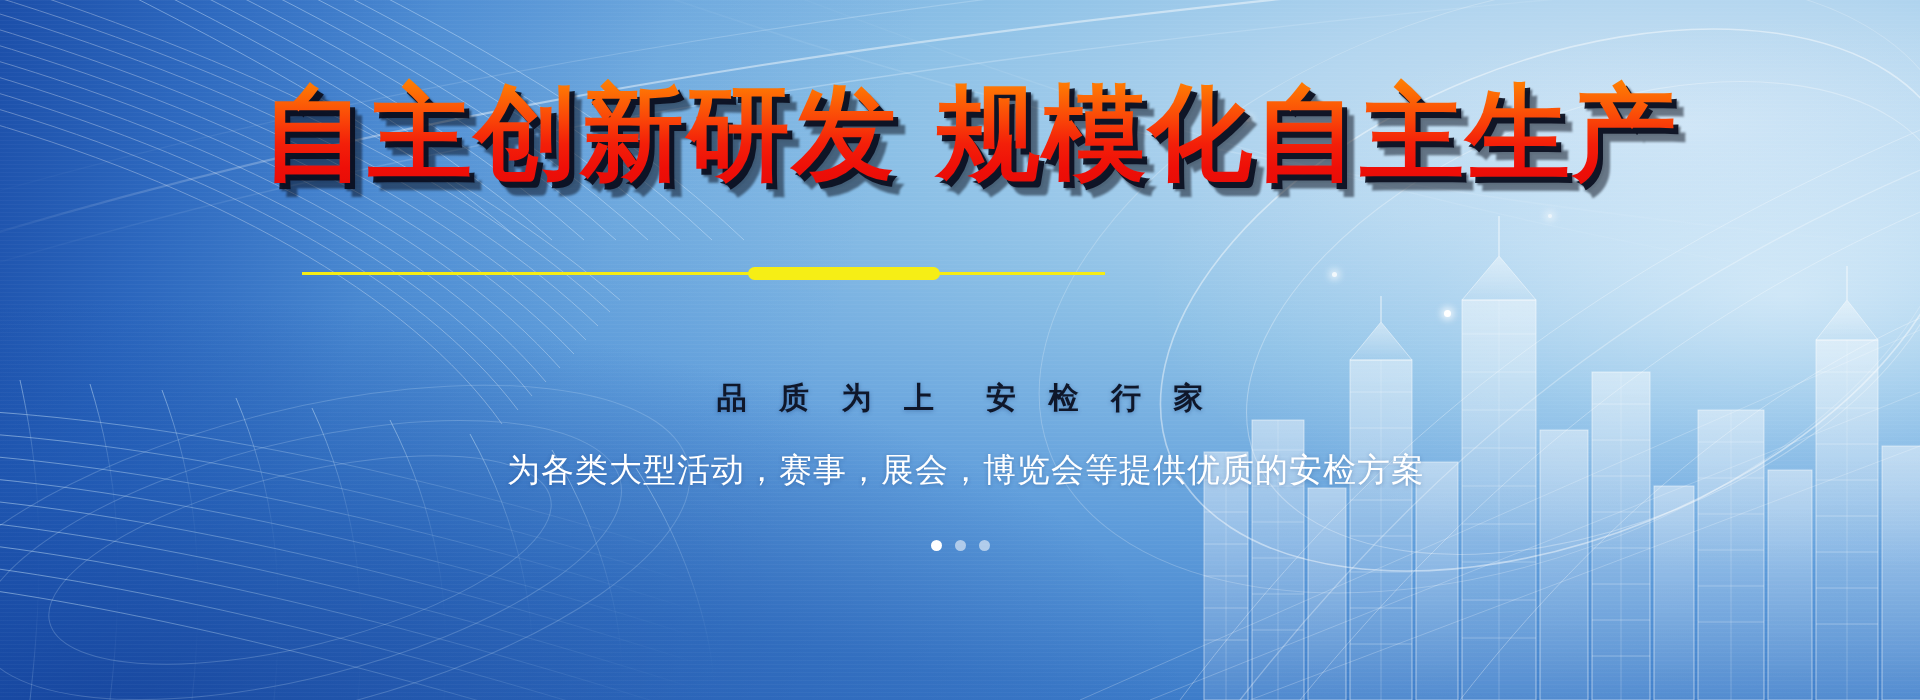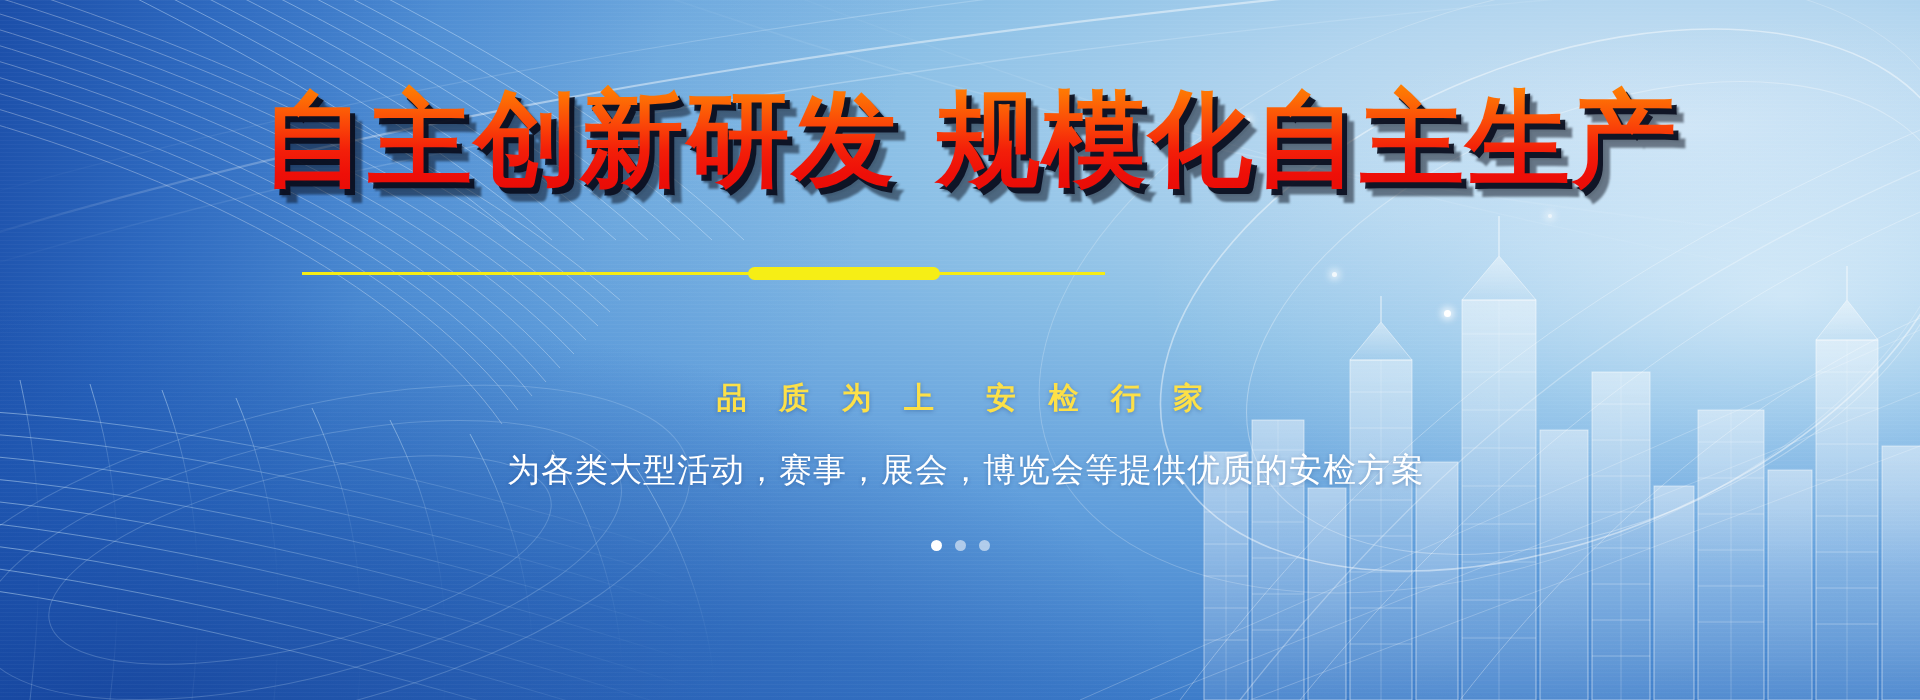--- a/index.html
+++ b/index.html
@@ -62,21 +62,21 @@
              box-shadow:0 0 7px 3px rgba(255,255,255,.75); }
 
   
   .content {
     position:absolute; inset:0;
     display:flex; flex-direction:column; align-items:center;
   }
 
   
   .headline-wrap {
-    position:absolute; top:78px; left:0; right:0;
+    position:absolute; top:72px; left:0; right:0;
     display:flex; justify-content:center;margin-left:20px;
   }
   .headline {
     font-family:"DejaVu Sans","Liberation Sans",sans-serif;
     font-size:104px;
     font-weight:900;
     letter-spacing:2px;
     line-height:1.18;
     white-space:nowrap;
     background:linear-gradient(180deg,
@@ -113,21 +113,21 @@
     height:13px;
     background:#f6ee15;
     border-radius:7px;
   }
 
   
   .subtitle {
     position:absolute;
     top:378px; left:0; right:0;
     text-align:center;
-    color:#fde047;
+    color:#0f172a;
     font-family:"DejaVu Sans","Liberation Sans",sans-serif;
     font-size:30px;
     font-weight:700;
     letter-spacing:11px;
     text-indent:11px;
     text-shadow:0 1px 4px rgba(14,50,110,.35);
     white-space:pre;
   }
 
   

